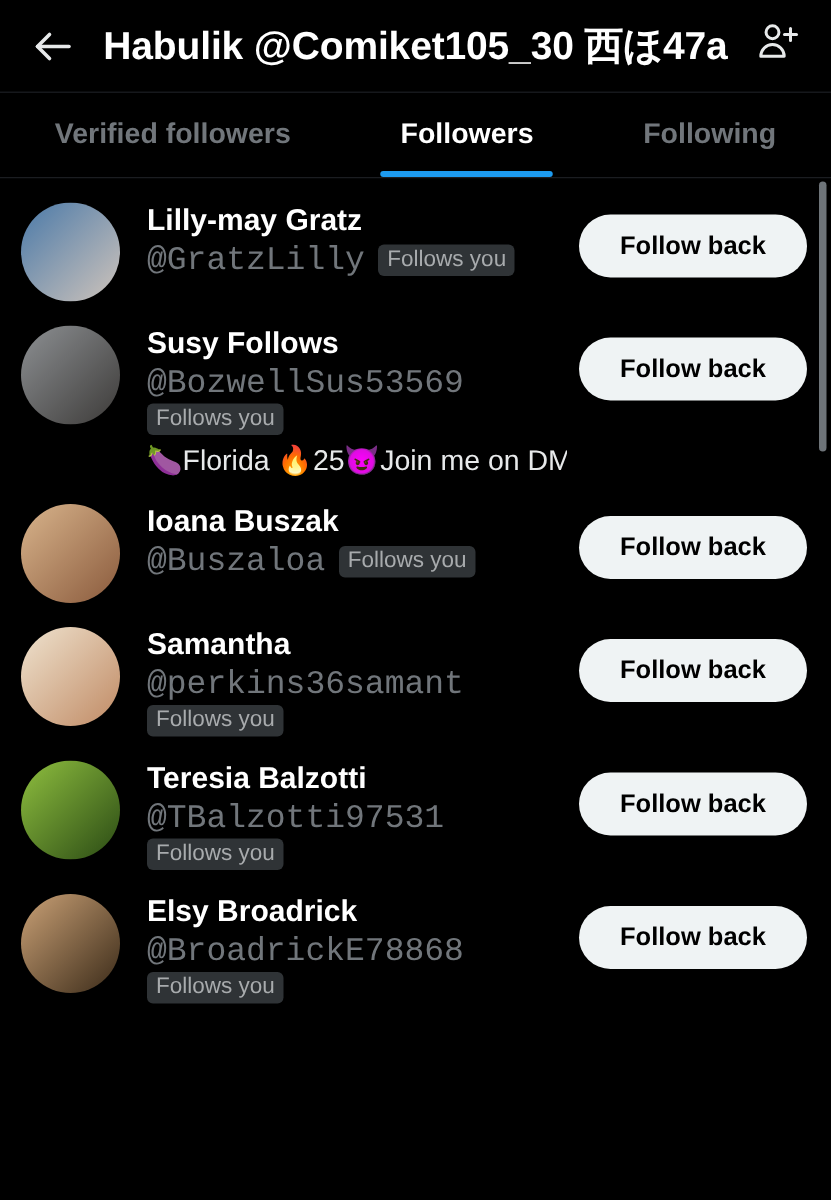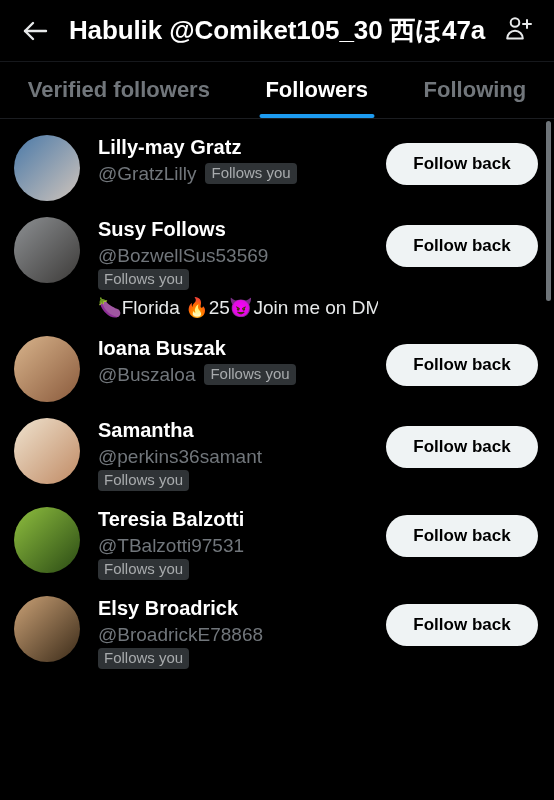--- a/index.html
+++ b/index.html
@@ -73,21 +73,21 @@
   .tab {
     flex: 1 1 auto;
     display: flex;
     align-items: center;
     justify-content: center;
     position: relative;
     cursor: pointer;
   }
 
   .tab-label {
-    font-size: 22px;
+    font-size: 19px;
     font-weight: bold;
     color: #71767b;
     white-space: nowrap;
   }
 
   .tab.active .tab-label { color: #ffffff; }
 
   .tab-underline {
     position: absolute;
     bottom: 0;
@@ -150,24 +150,25 @@
 
   .handle-line {
     display: flex;
     align-items: center;
     flex-wrap: wrap;
     gap: 9px;
     margin-top: 1px;
   }
 
   .handle {
-    font-size: 19px;
+    font-size: 22px;
     color: #71767b;
     line-height: 25px;
     white-space: nowrap;
+    font-family: Liberation Mono, monospace;
   }
 
   .follows-you {
     font-size: 15px;
     color: #a8abad;
     background: #2f3336;
     border-radius: 4px;
     padding: 2px 6px 3px 6px;
     line-height: 16px;
     white-space: nowrap;

